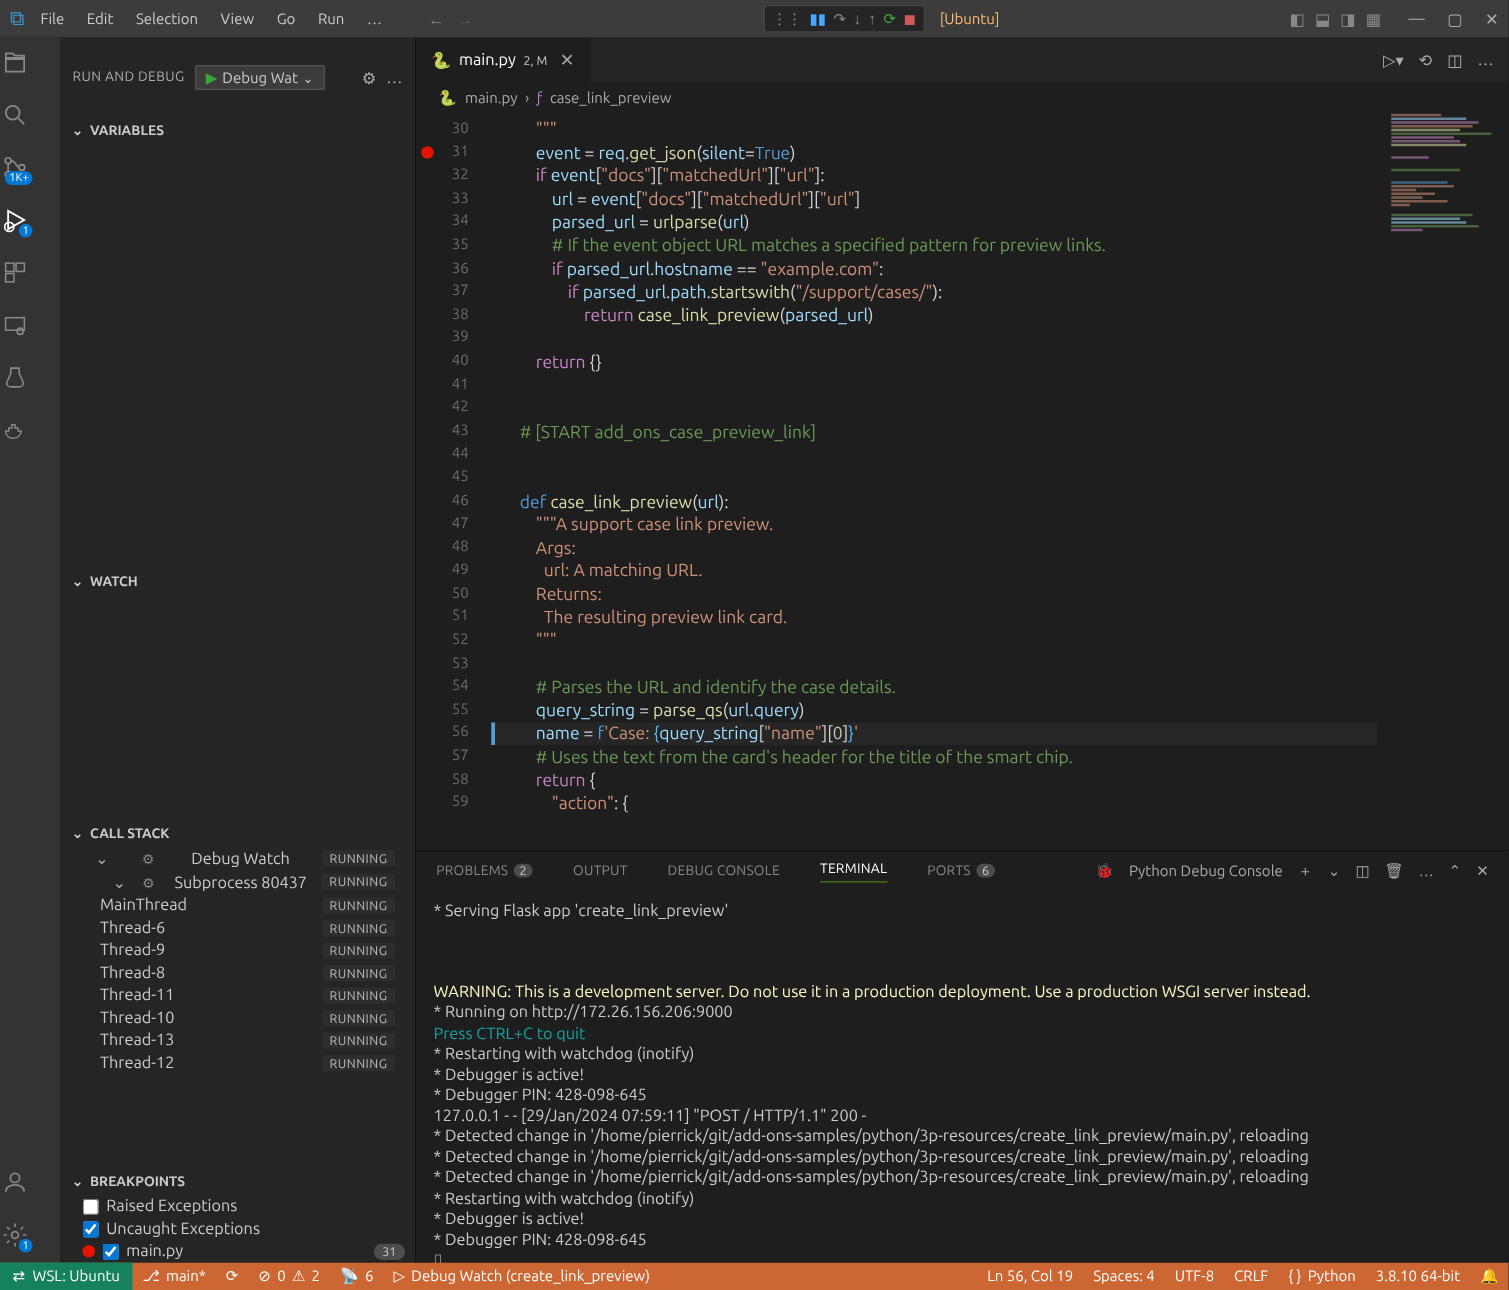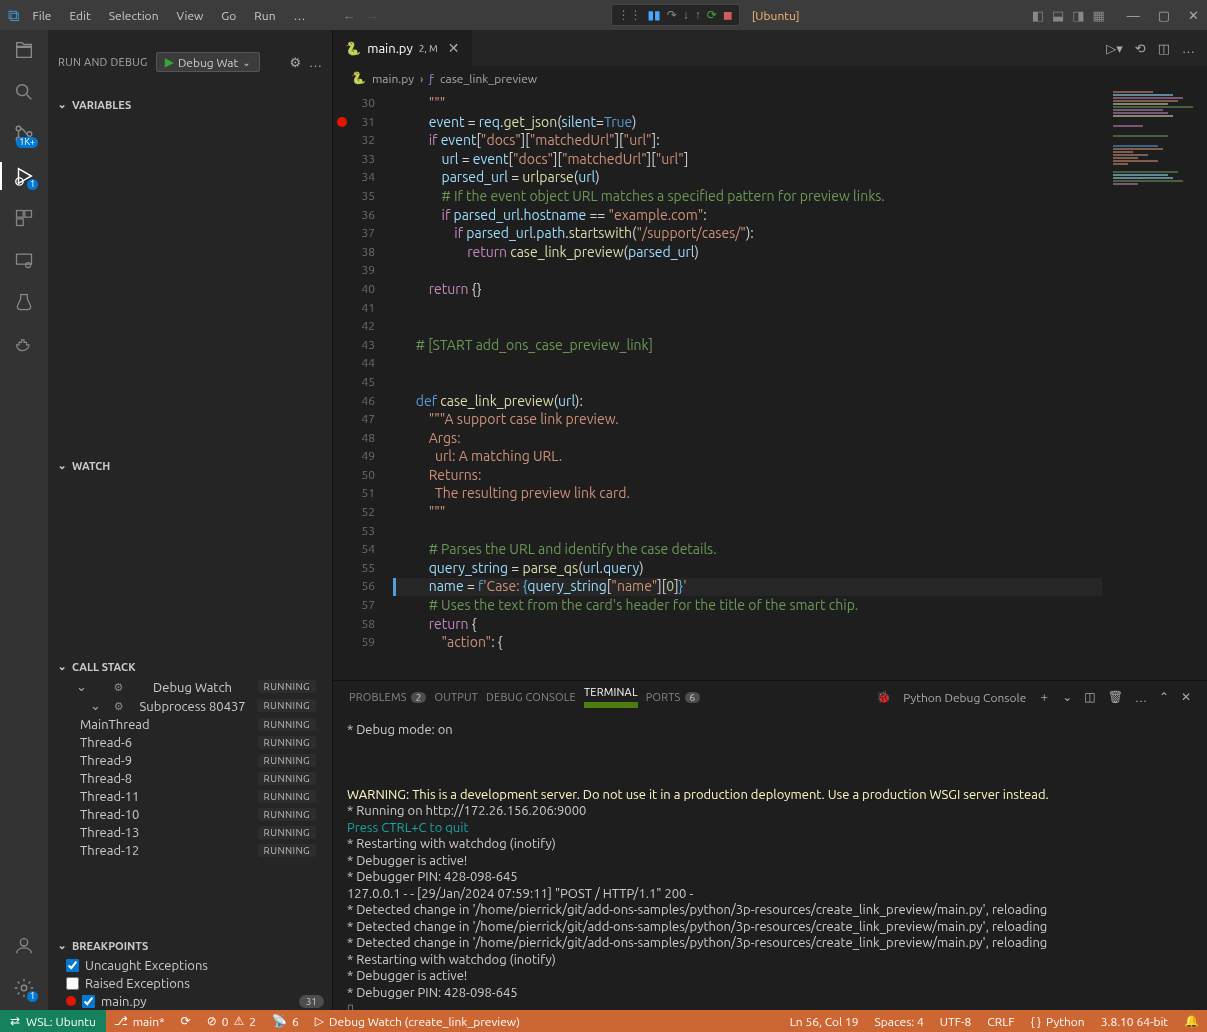--- a/index.html
+++ b/index.html
@@ -43,21 +43,21 @@
   .titlebar .dbgbar{display:flex;gap:6px;background:#252526;border:1px solid #444;border-radius:3px;padding:3px 6px;align-items:center;}
   .titlebar .dbgbar span{color:#888;font-size:12px;}
   .titlebar .right{display:flex;gap:8px;align-items:center;color:#888;}
   .titlebar .appname{color:#fdba74;font-size:12px;margin-left:6px;}
   .win-controls{display:flex;gap:18px;margin-left:14px;color:#aaa;}
 
   
   .body{display:flex;height:calc(100% - 30px - 22px);}
 
   
-  .activitybar{width:48px;background:var(--bg-activity);display:flex;flex-direction:column;align-items:center;padding-top:8px;gap:18px;color:#888;}
+  .activitybar{width:48px;background:var(--bg-activity);display:flex;flex-direction:column;padding-top:8px;gap:18px;color:#888;}
   .activitybar .icon{width:24px;height:24px;display:flex;align-items:center;justify-content:center;position:relative;}
   .activitybar .icon.active{color:#fff;}
   .activitybar .icon.active::before{content:"";position:absolute;left:-12px;top:-2px;bottom:-2px;width:2px;background:#fff;}
   .activitybar .badge{position:absolute;right:-2px;bottom:-2px;background:#0078d4;color:#fff;border-radius:8px;font-size:9px;padding:0 3px;line-height:11px;}
   .activitybar .spacer{flex:1;}
 
   
   .sidebar{width:285px;background:var(--bg-sidebar);display:flex;flex-direction:column;border-right:1px solid #111;}
   .sidebar .top{display:flex;align-items:center;padding:22px 10px;gap:8px;}
   .sidebar .top .title{font-size:11px;color:#aaa;letter-spacing:0.3px;}
@@ -100,23 +100,23 @@
   .editor .gutter{position:absolute;left:0;top:0;width:60px;text-align:right;color:#6e6e6e;font-size:12px;line-height:18.6px;padding-top:4px;font-family:"Consolas",monospace;}
   .editor .code{position:absolute;left:70px;right:105px;top:4px;font-family:"Consolas","Ubuntu Mono",monospace;font-size:14px;line-height:18.6px;white-space:pre;color:#d4d4d4;}
   .bp-slot{position:absolute;left:4px;width:10px;height:10px;border-radius:50%;background:#e51400;}
   .hl-line{position:absolute;left:60px;right:105px;height:18.6px;background:rgba(255,255,255,0.04);border-left:3px solid #569cd6;}
   .kw{color:var(--keyword);} .fn{color:var(--func);} .str{color:var(--string);} .num{color:var(--number);}
   .cm{color:var(--comment);} .va{color:var(--lightblue);} .op{color:#d4d4d4;}
   .cn{color:var(--const);} .pk{color:var(--pink);} .sl{color:#ce9178;}
 
   
   .panel{height:330px;background:var(--bg-panel);border-top:1px solid #111;display:flex;flex-direction:column;}
-  .panel .tabs{display:flex;align-items:center;gap:8px;padding:4px 16px;height:32px;color:#888;font-size:11px;}
+  .panel .tabs{display:flex;align-items:center;gap:32px;padding:4px 16px;height:32px;color:#888;font-size:11px;}
   .panel .tabs .ptab{cursor:default;letter-spacing:0.2px;}
-  .panel .tabs .ptab.active{color:#fff;border-bottom:6px solid #4d7c0f;padding-bottom:4px;}
+  .panel .tabs .ptab.active{color:#fff;border-bottom:1px solid #4d7c0f;padding-bottom:4px;}
   .panel .tabs .cnt{background:#4d4d4d;border-radius:8px;padding:0 5px;font-size:10px;color:#ccc;margin-left:4px;}
   .panel .tabs .spacer{flex:1;}
   .panel .tabs .right{display:flex;align-items:center;gap:12px;color:#aaa;font-size:12px;}
   .term{flex:1;overflow:auto;padding:8px 14px;font-family:"Consolas","Ubuntu Mono",monospace;font-size:13px;line-height:16.5px;color:#ccc;}
   .term .warn{color:#fef9c3;margin-top:48px;}
   .term .cyanln{color:#16a4a4;}
   .term .box{color:#888;}
 
   
   .statusbar{height:22px;background:var(--status);color:#fff;display:flex;align-items:center;font-size:12px;}
@@ -309,26 +309,26 @@
           <span>Thread-12</span>
           <span class="tag">RUNNING</span>
         </div>
       </div>
     <div class="section-hdr">
         <span class="chev">⌄</span>
         <span>BREAKPOINTS</span>
       </div>
     <div class="section-body breakpoints" id="breakpoints">
         <div class="row">
+          <input type="checkbox" style="">
+          <span>Raised Exceptions</span>
+        </div>
+        <div class="row">
           <input type="checkbox" checked="" style="">
           <span>Uncaught Exceptions</span>
-        </div>
-        <div class="row">
-          <input type="checkbox" style="">
-          <span>Raised Exceptions</span>
         </div>
         <div class="row">
           <span class="dot"></span>
           <input type="checkbox" checked="" style="">
           <span>main.py</span>
           <span class="count-badge">31</span>
         </div>
       </div>
   </div>
 
@@ -436,21 +436,21 @@
           <span>＋</span>
           <span>⌄</span>
           <span>◫</span>
           <span>🗑</span>
           <span>…</span>
           <span>⌃</span>
           <span>✕</span>
         </div>
       </div>
       <div class="term" id="term">
-          <div> * Debug mode: on</div>
+          <div> * Serving Flask app 'create_link_preview'</div>
           <div class="warn">WARNING: This is a development server. Do not use it in a production deployment. Use a production WSGI server instead.</div>
           <div> * Running on http://172.26.156.206:9000</div>
           <div class="cyanln">Press CTRL+C to quit</div>
           <div> * Restarting with watchdog (inotify)</div>
           <div> * Debugger is active!</div>
           <div> * Debugger PIN: 428-098-645</div>
           <div>127.0.0.1 - - [29/Jan/2024 07:59:11] "POST / HTTP/1.1" 200 -</div>
           <div> * Detected change in '/home/pierrick/git/add-ons-samples/python/3p-resources/create_link_preview/main.py', reloading</div>
           <div> * Detected change in '/home/pierrick/git/add-ons-samples/python/3p-resources/create_link_preview/main.py', reloading</div>
           <div> * Detected change in '/home/pierrick/git/add-ons-samples/python/3p-resources/create_link_preview/main.py', reloading</div>

